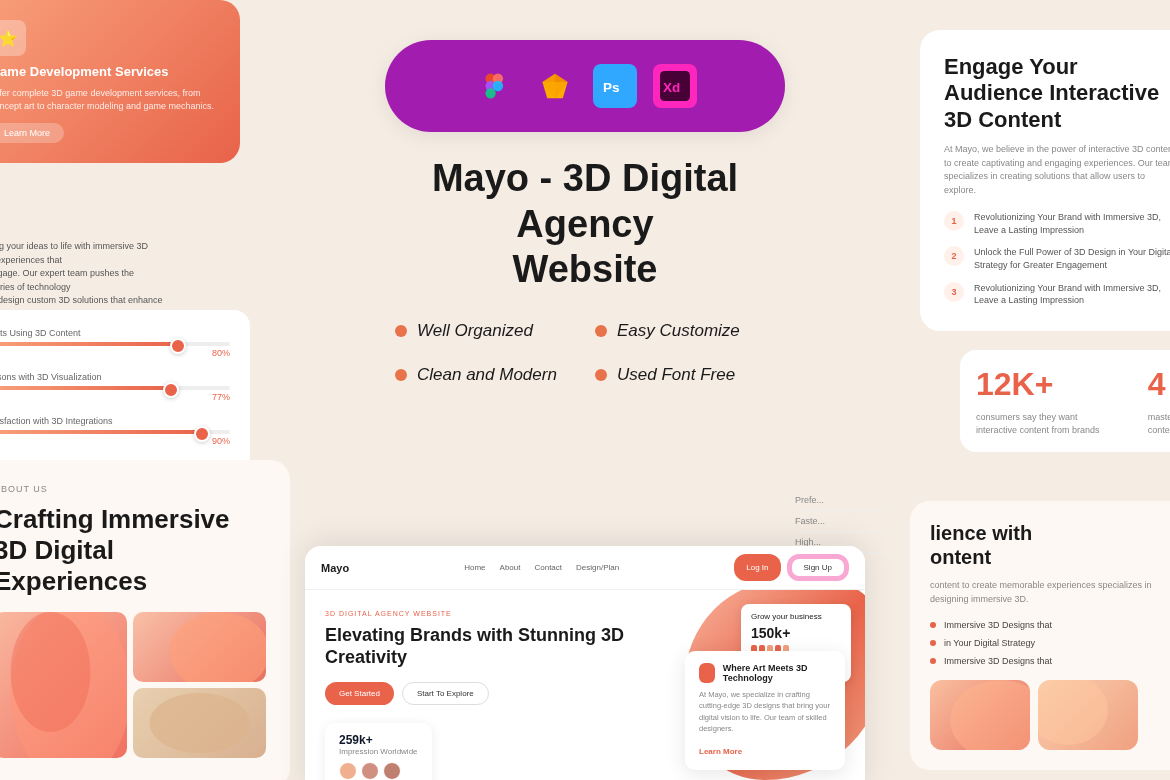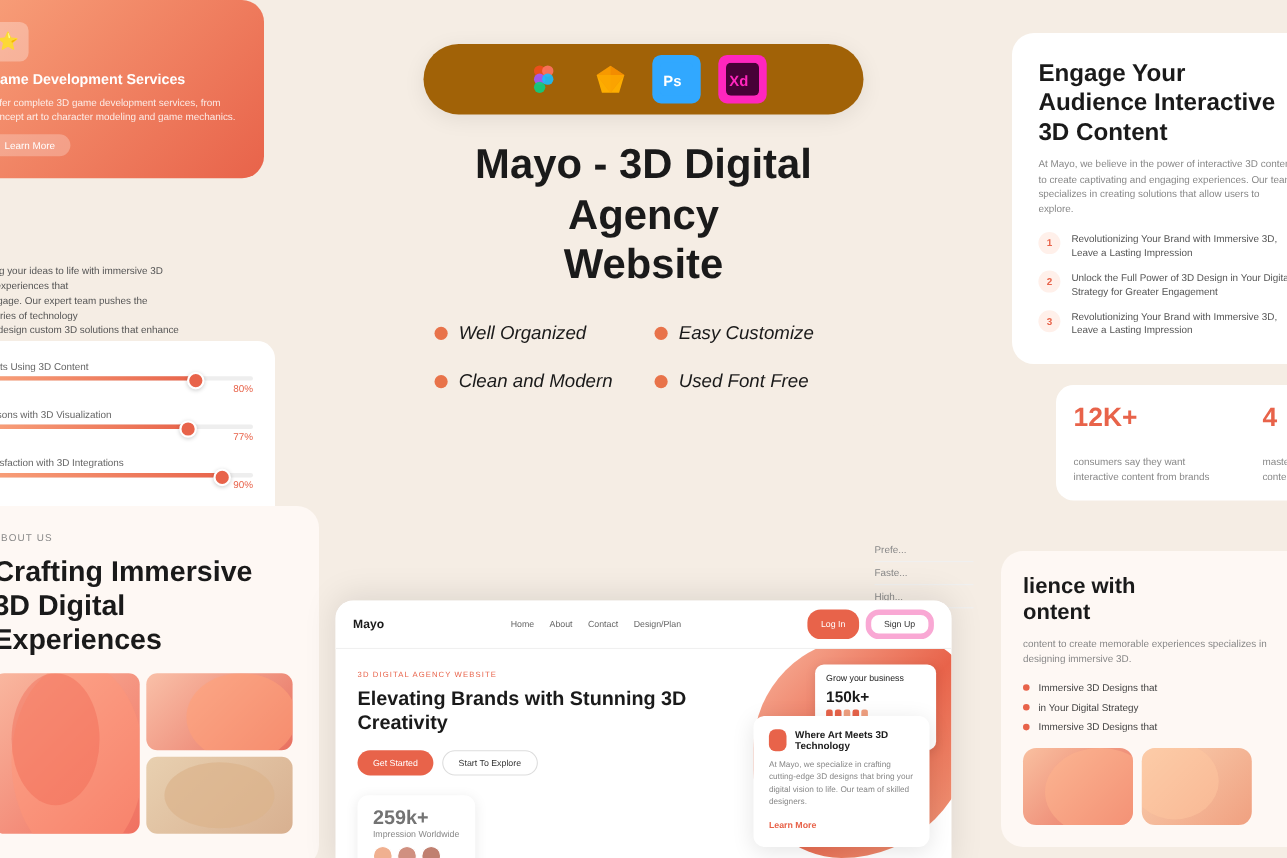--- a/index.html
+++ b/index.html
@@ -24,23 +24,23 @@
       text-align: center;
       z-index: 10;
       padding: 20px 30px 30px;
     }
 
     .tools-bar {
       display: flex;
       justify-content: center;
       align-items: center;
       gap: 16px;
-      background: #a16207;
+      background: #a21caf;
       border-radius: 50px;
-      padding: 10px 32px;
+      padding: 24px 32px;
       margin-bottom: 24px;
       box-shadow: 0 4px 20px rgba(0,0,0,0.08);
     }
 
     .tool-icon {
       width: 44px;
       height: 44px;
       border-radius: 10px;
       display: flex;
       align-items: center;
@@ -300,30 +300,30 @@
       flex-shrink: 0;
     }
 
     .num-text {
       font-size: 9px;
       color: #555;
       line-height: 1.4;
     }
 
     .big-stat {
-      font-size: 24px;
+      font-size: 32px;
       font-weight: 800;
       color: #e8634a;
     }
 
     .stat-desc {
       font-size: 9px;
       color: #888;
       line-height: 1.4;
-      margin-top: 20px;
+      margin-top: 8px;
     }
 
     .stat-divider {
       width: 1px;
       background: #eee;
     }
 
     
     .panel-website-preview {
       position: absolute;
@@ -678,21 +678,21 @@
     <div class="preview-hero-left">
       <div class="preview-hero-tag">3D DIGITAL AGENCY WEBSITE</div>
       <h2 class="preview-hero-title">Elevating Brands with Stunning 3D Creativity</h2>
       <div class="preview-hero-btns">
         <button class="prev-hero-btn1">Get Started</button>
         <button class="prev-hero-btn2">Start To Explore</button>
       </div>
 
       
       <div style="margin-top:18px;background:white;border-radius:10px;padding:10px 14px;box-shadow:0 2px 12px rgba(0,0,0,0.08);display:inline-block;">
-        <div style="font-size:18px;font-weight:800;color:#737373;">259k+</div>
+        <div style="font-size:12px;font-weight:800;color:#0f172a;">259k+</div>
         <div style="font-size:8px;color:#888;">Impression Worldwide</div>
         <div style="display:flex;gap:4px;margin-top:6px;">
           <div style="width:18px;height:18px;border-radius:50%;background:#f0b090;border:1px solid white;"></div>
           <div style="width:18px;height:18px;border-radius:50%;background:#d09080;border:1px solid white;"></div>
           <div style="width:18px;height:18px;border-radius:50%;background:#c08070;border:1px solid white;"></div>
         </div>
       </div>
     </div>
 
     <div class="preview-hero-visual">

